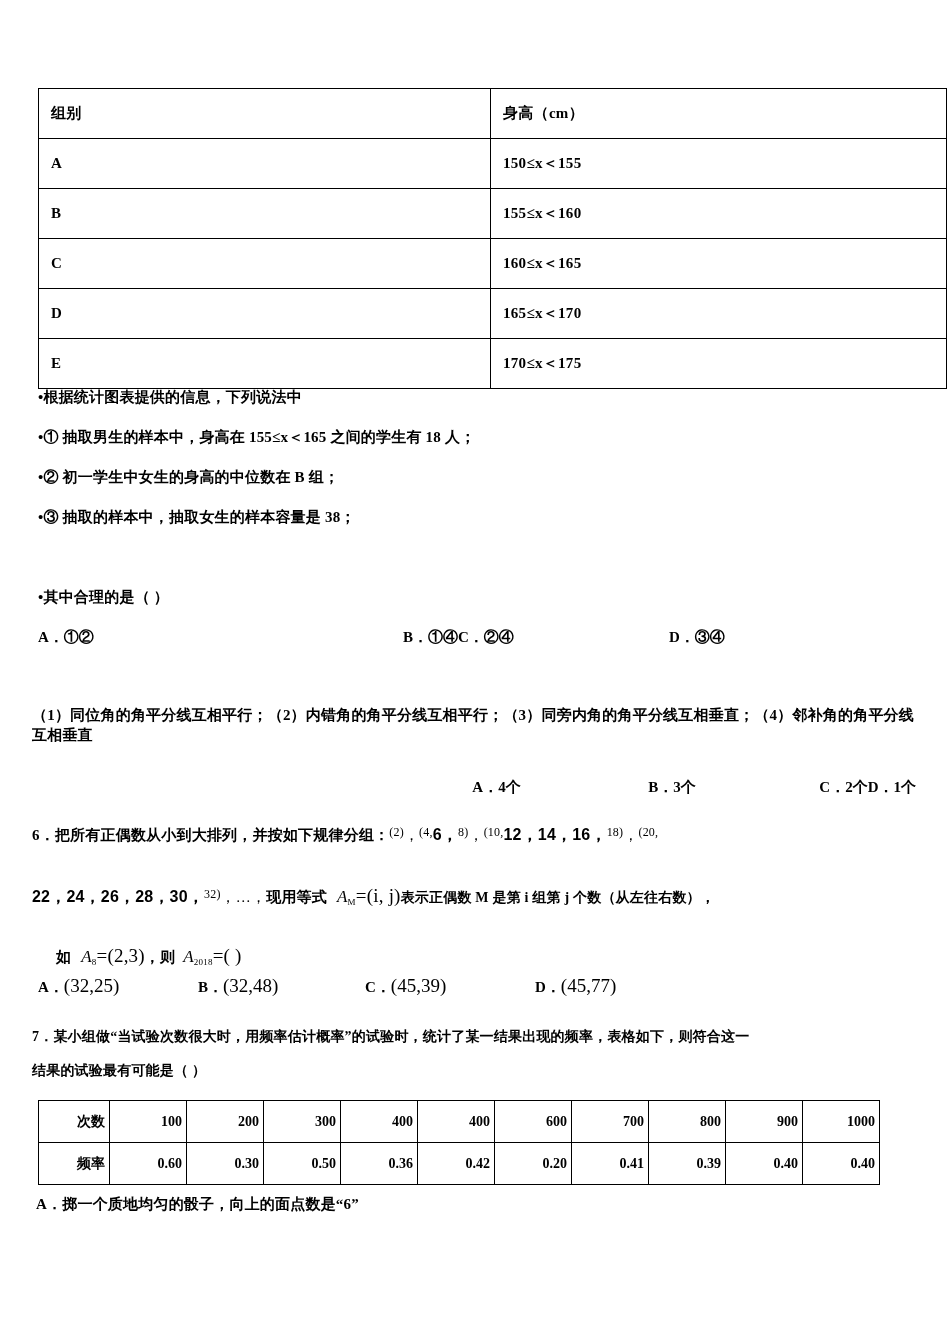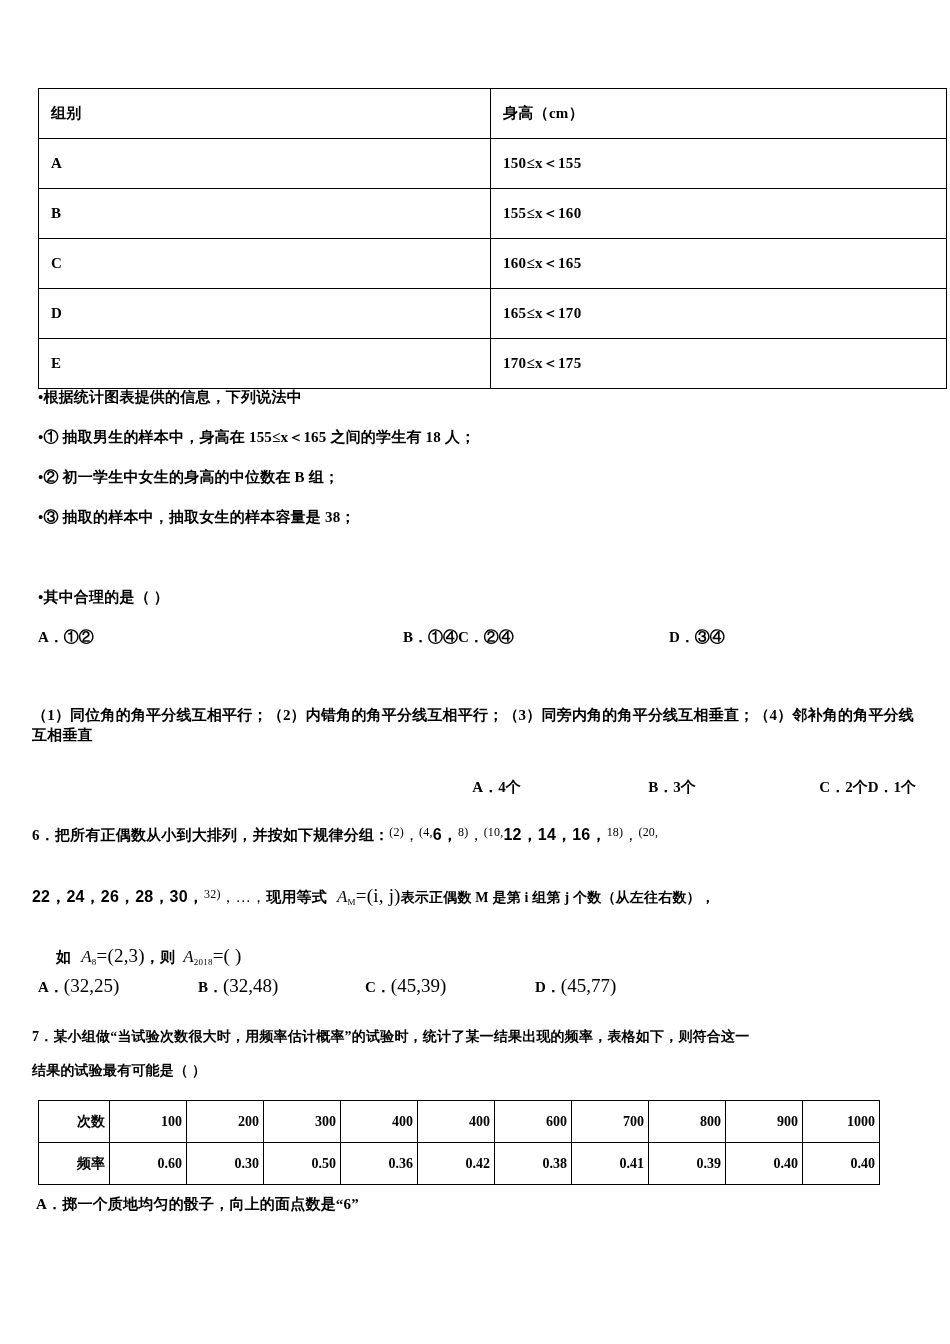--- a/index.html
+++ b/index.html
@@ -217,21 +217,21 @@
         <td class="data-cell">900</td>
         <td class="data-cell">1000</td>
       </tr>
       <tr>
         <td class="head-cell">频率</td>
         <td class="data-cell">0.60</td>
         <td class="data-cell">0.30</td>
         <td class="data-cell">0.50</td>
         <td class="data-cell">0.36</td>
         <td class="data-cell">0.42</td>
-        <td class="data-cell">0.38</td>
+        <td class="data-cell">0.20</td>
         <td class="data-cell">0.41</td>
         <td class="data-cell">0.39</td>
         <td class="data-cell">0.40</td>
         <td class="data-cell">0.40</td>
       </tr>
     </tbody>
   </table>
 
   <div class="q-line" style="top:1195px; left:36px;">A．掷一个质地均匀的骰子，向上的面点数是“6”</div>
 

